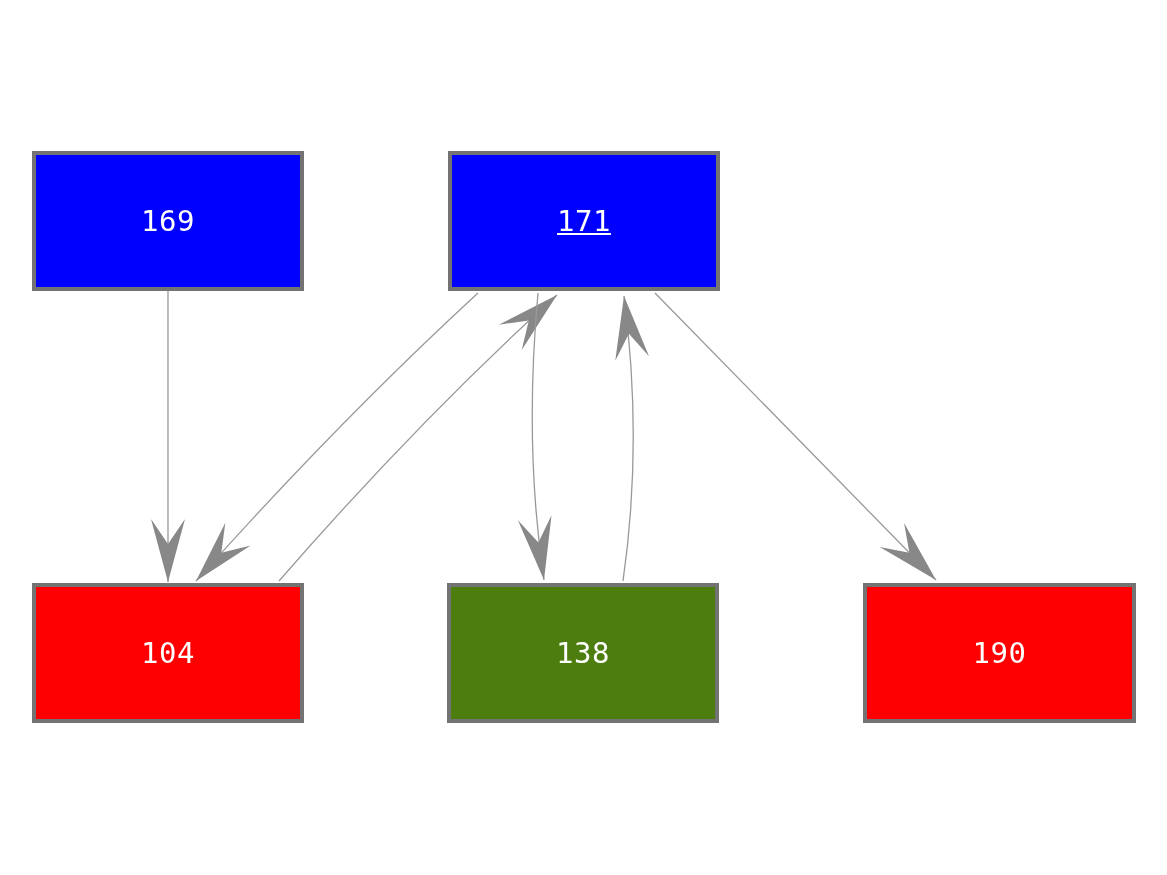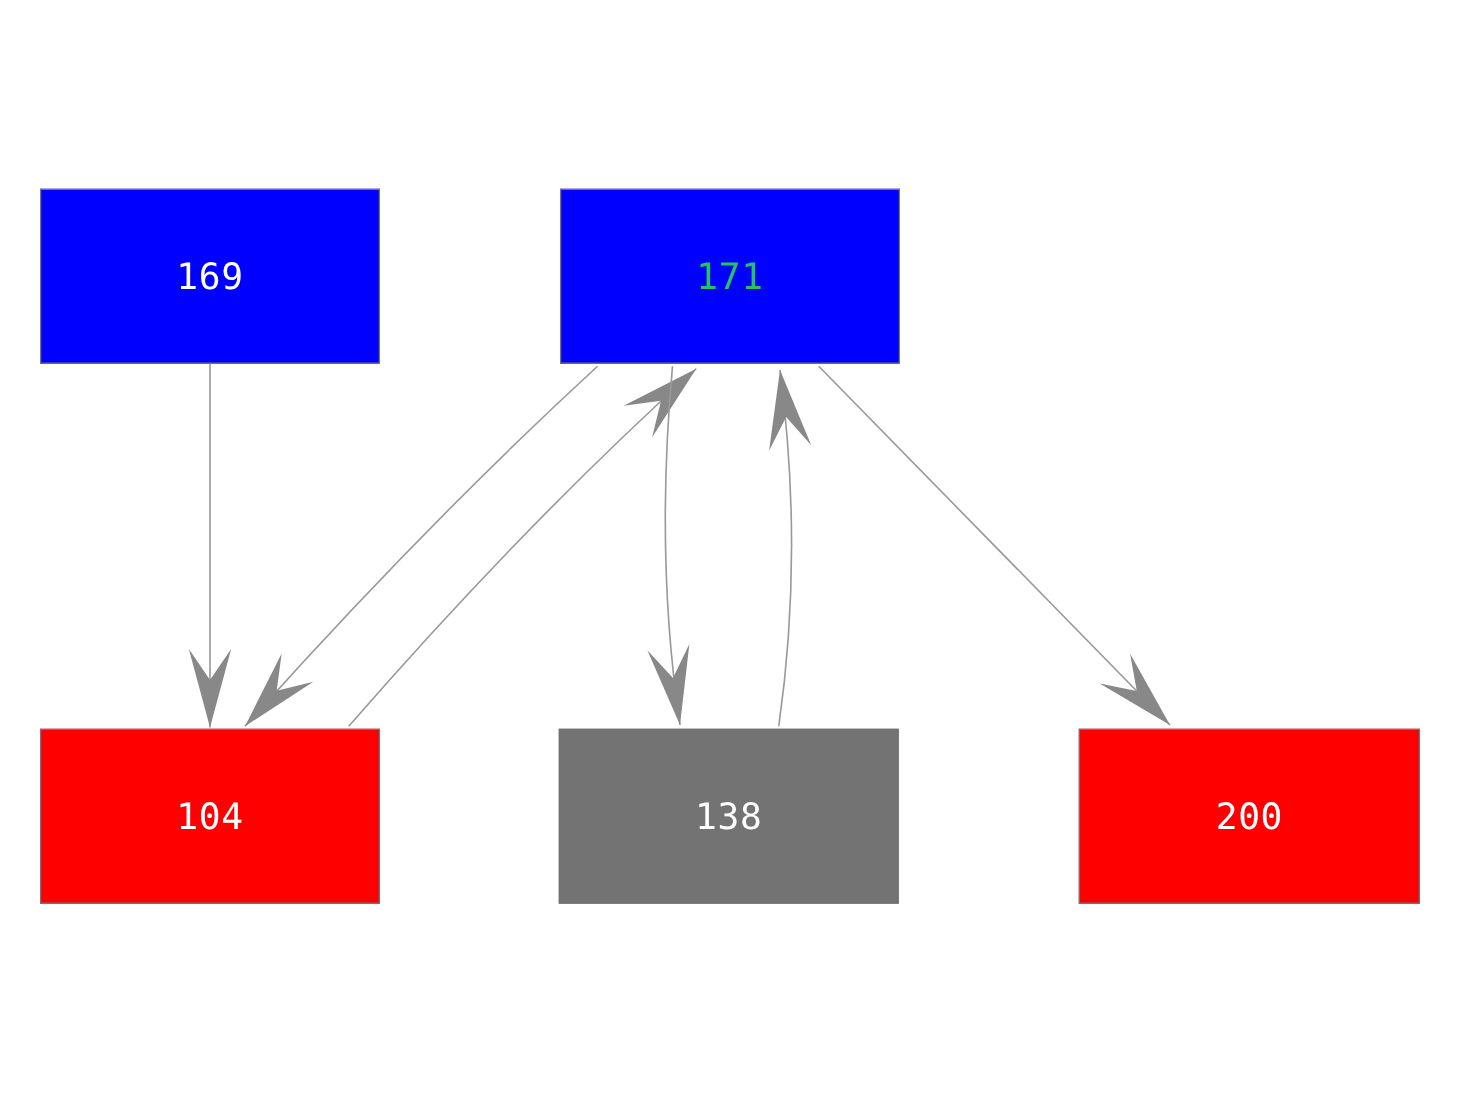--- a/index.html
+++ b/index.html
@@ -3,21 +3,21 @@
 <meta charset="utf-8">
 <style>
   html,body{margin:0;padding:0;background:#ffffff;}
   body{width:1167px;height:875px;overflow:hidden;}
   .stage{position:relative;width:1167px;height:875px;background:#ffffff;}
   .edge-layer{position:absolute;left:0;top:0;width:1167px;height:875px;}
   .edge{fill:none;stroke-width:1.3px;}
   .node{
     position:absolute;
     display:flex;align-items:center;justify-content:center;
-    border:1px solid #737373;box-sizing:border-box;
+    border:4px solid #737373;box-sizing:border-box;
   }
   .node .label{
     font-family:"DejaVu Sans Mono","Liberation Mono",monospace;
     font-size:29px;line-height:1;letter-spacing:0.5px;
   }
   .n169{left:32px;top:151px;width:272px;height:140px;}
   .n171{left:448px;top:151px;width:272px;height:140px;}
   .n137{left:32px;top:583px;width:272px;height:140px;}
   .n138{left:447px;top:583px;width:272px;height:140px;}
   .n110{left:863px;top:583px;width:273px;height:140px;}
@@ -39,28 +39,28 @@
     <path class="edge" marker-end="url(#vee)" d="M 538 293 Q 524 446 544 580" style="stroke: rgb(153, 153, 153);"></path>
     <path class="edge" marker-end="url(#vee)" d="M 623 581 Q 643 442 624 296" style="stroke: rgb(153, 153, 153);"></path>
     <path class="edge" marker-end="url(#vee)" d="M 655 293 L 936 580" style="stroke: rgb(153, 153, 153);"></path>
   </svg>
 
   <div class="node n169" style="background: rgb(0, 0, 255);">
     <span class="label" style="color: rgb(255, 255, 255);">169</span>
   </div>
 
   <div class="node n171" style="background: rgb(0, 0, 255);">
-    <span class="label" style="color: #22c55e;">171</span>
+    <span class="label" style="color: #ffffff; text-decoration: underline;">171</span>
   </div>
 
   <div class="node n137" style="background: rgb(255, 0, 0);">
     <span class="label" style="color: rgb(255, 255, 255);">104</span>
   </div>
 
-  <div class="node n138" style="background: #737373;">
+  <div class="node n138" style="background: #4d7c0f;">
     <span class="label" style="color: rgb(255, 255, 255);">138</span>
   </div>
 
   <div class="node n110" style="background: rgb(255, 0, 0);">
-    <span class="label" style="color: rgb(255, 255, 255);">200</span>
+    <span class="label" style="color: rgb(255, 255, 255);">190</span>
   </div>
 
 </div>
 
 </body></html>

